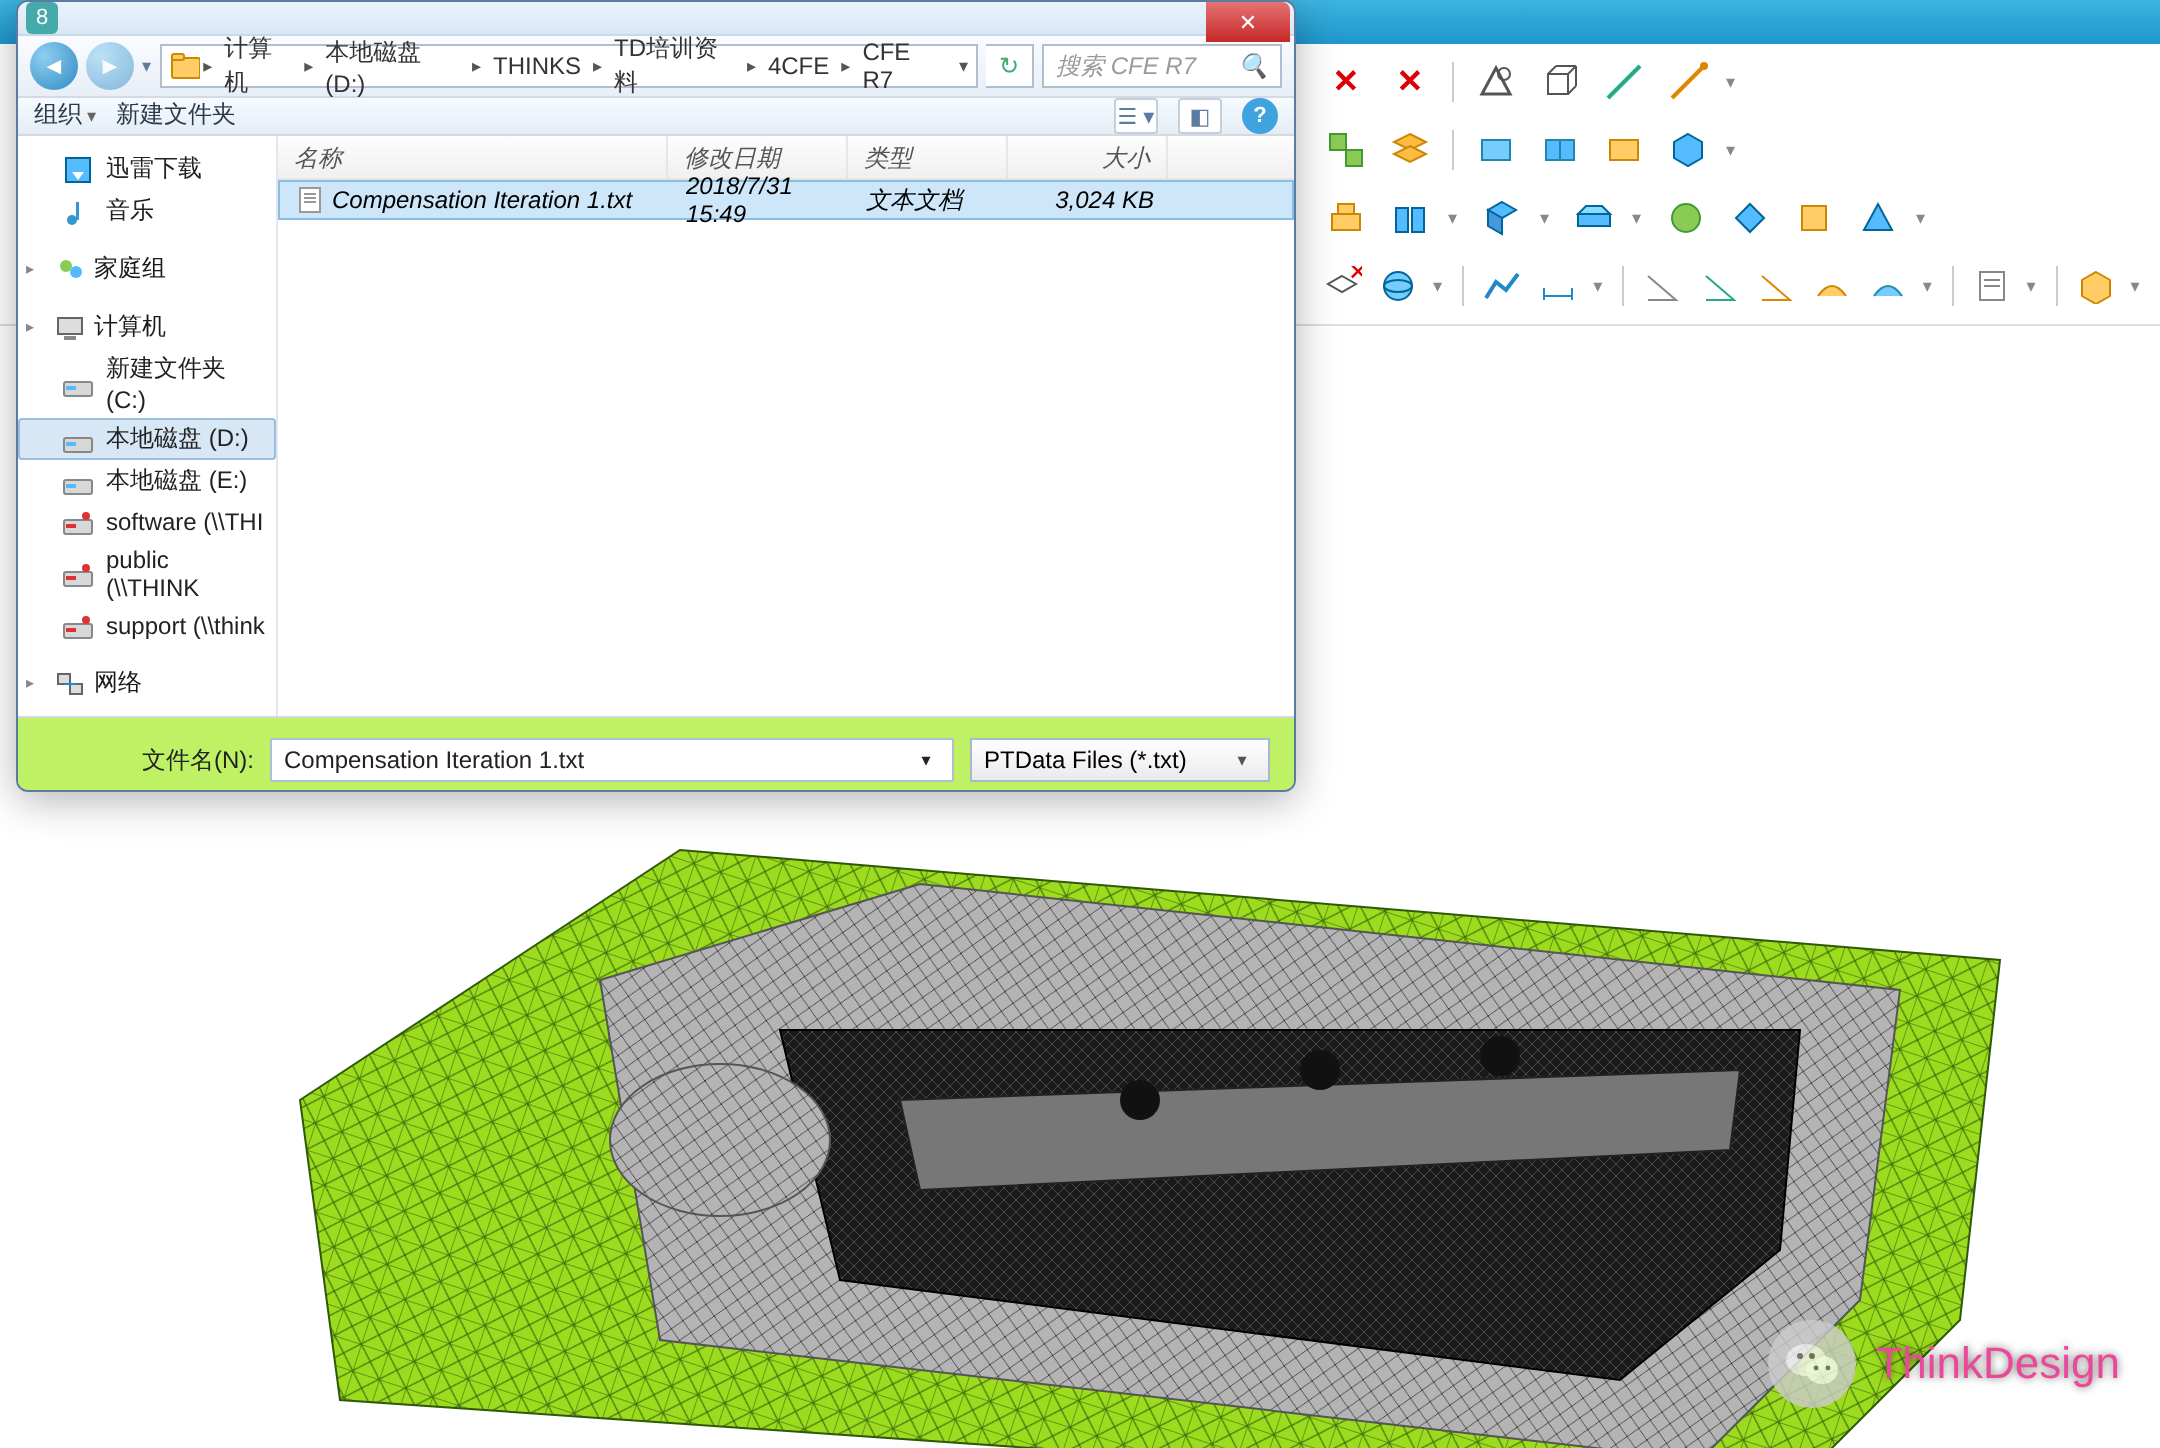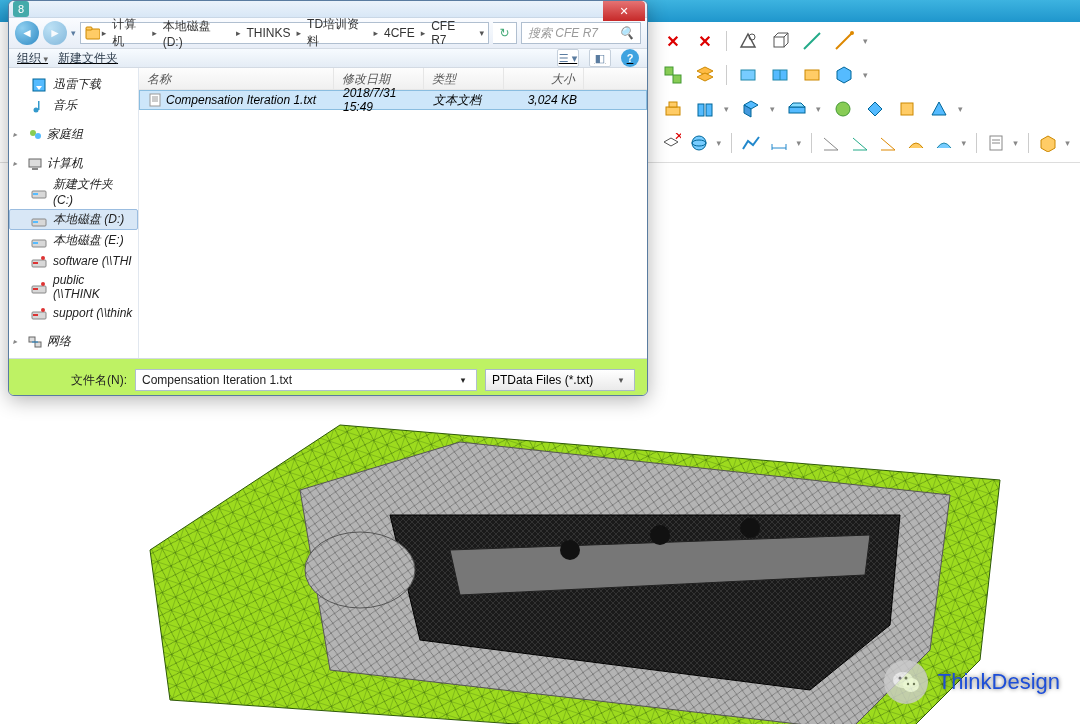--- a/index.html
+++ b/index.html
@@ -14,21 +14,21 @@
 .tb-btn.red { color: #d00; font-weight: bold; font-size: 16px; }
 .tb-btn svg { display: block; }
 .tb-sep { width: 1px; height: 20px; background: #ccc; margin: 0 2px; }
 .tb-drop { width: 8px; color: #888; font-size: 9px; }
 
 .viewport { position: absolute; left: 0; right: 0; top: 170px; bottom: 0; background: #fff; }
 .mesh { position: absolute; left: 130px; top: 250px; width: 890px; height: 330px; }
 
 .watermark { position: absolute; right: 20px; bottom: 20px; display: flex; align-items: center; gap: 10px; color: #fff; text-shadow: 0 0 4px rgba(0,0,0,.6); }
 .wm-icon { width: 44px; height: 44px; border-radius: 50%; background: #ccc; opacity: .8; display:flex; align-items:center; justify-content:center; }
-.wm-text { font-size: 22px; font-weight: 400; color:#1d4ed8; }
+.wm-text { font-size: 22px; font-weight: 400; color:#ec4899; }
 
 
 .dialog { position: absolute; left: 8px; top: 0; width: 640px; height: 396px; border: 1px solid #5a7ca0; border-radius: 6px; box-shadow: 0 4px 20px rgba(0,0,0,.3); background: #f0f0f0; display: flex; flex-direction: column; overflow: hidden; }
 .titlebar { height: 26px; background: linear-gradient(#ebf3fb, #d8e7f6); display: flex; align-items: center; padding: 0 4px; border-bottom: 1px solid #c9d7e6; position: relative; }
 .title-icon { width: 16px; height: 16px; background: #4aa; border-radius: 3px; margin-right: 6px; display:flex; align-items:center; justify-content:center; color:#fff; font-size:11px; }
 .title-text { flex: 1; color: #3a3a3a; }
 .win-close { width: 42px; height: 20px; background: linear-gradient(#e57373,#c62828); border-radius: 0 4px 0 0; display:flex; align-items:center; justify-content:center; position:absolute; right:2px; top:0; }
 .win-close span{ color:#fff; font-size:11px; }
 
 .navbar { height: 32px; display: flex; align-items: center; padding: 3px 6px; gap: 4px; background: linear-gradient(#fafcff,#e8eef7); border-bottom: 1px solid #d3dae3; }
@@ -37,29 +37,29 @@
 .nav-drop { color:#5a7ca0; font-size:9px; }
 .breadcrumb { flex: 1; height: 22px; background: #fff; border: 1px solid #b0bfd0; display: flex; align-items: center; padding: 0 4px; gap: 2px; }
 .bc-folder { width:16px; height:16px; }
 .bc-seg { padding: 0 4px; color: #333; }
 .bc-arrow { font-size: 9px; color: #555; }
 .bc-refresh { width: 24px; height: 22px; border: 1px solid #b0bfd0; border-left:none; background:#fff; display:flex;align-items:center;justify-content:center; color:#4a7; }
 .searchbox { width: 120px; height: 22px; background: #fff; border: 1px solid #b0bfd0; display: flex; align-items: center; padding: 0 6px; gap:4px; }
 .searchbox span { color: #9a9a9a; font-style: italic; }
 .search-icon{ color:#77b; }
 
-.cmdbar { height: 28px; background: linear-gradient(#f7fbff,#e4ecf5); border-bottom: 1px solid #d3dae3; display:flex; align-items:center; padding:0 8px; gap:10px;text-decoration:underline; }
+.cmdbar { height: 28px; background: linear-gradient(#f7fbff,#e4ecf5); border-bottom: 1px solid #d3dae3; display:flex; padding:0 8px; gap:10px; }
 .cmdbar-item { color:#2b3a4a; }
 .cmdbar-item.menu::after { content:" ▾"; color:#666; font-size:9px; }
 .cmdbar-spacer { flex:1; }
 .cmdbar-icon { width:22px; height:18px; border:1px solid #c5d0dc; background:#fff; border-radius:2px; display:flex;align-items:center;justify-content:center; color:#5a7ca0; font-size:11px; }
 .cmdbar-help { width:18px;height:18px; border-radius:50%; background:#3fa3e0; color:#fff; display:flex;align-items:center;justify-content:center; font-weight:bold; font-size:11px; }
 
 .body { flex:1; display:flex; background:#fff; }
-.tree { width:130px; border-right:1px solid #e1e7ef; overflow:hidden; padding:2px 0;font-style:italic; }
+.tree { width:130px; border-right:1px solid #e1e7ef; overflow:hidden; padding:2px 0; }
 .tree-group { padding:4px 0; }
 .tree-head { display:flex; align-items:center; gap:4px; padding:2px 4px; color:#1a1a1a; }
 .tree-head .chev { font-size:8px; color:#888; width:10px; }
 .tree-item { display:flex; align-items:center; gap:6px; padding:2px 4px 2px 22px; color:#222; }
 .tree-item.selected { background:#d8e7f6; border:1px solid #9bbde0; border-radius:2px; padding:1px 3px 1px 21px; }
 .tree-icon { width:16px; height:16px; flex-shrink:0; }
 
 .list { flex:1; display:flex; flex-direction:column;font-style:italic; }
 .list-header { height:22px; display:flex; border-bottom:1px solid #e6e6e6; background:linear-gradient(#fdfdfd,#f0f0f0); }
 .lh { padding:3px 8px; color:#555; border-right:1px solid #e6e6e6; }

